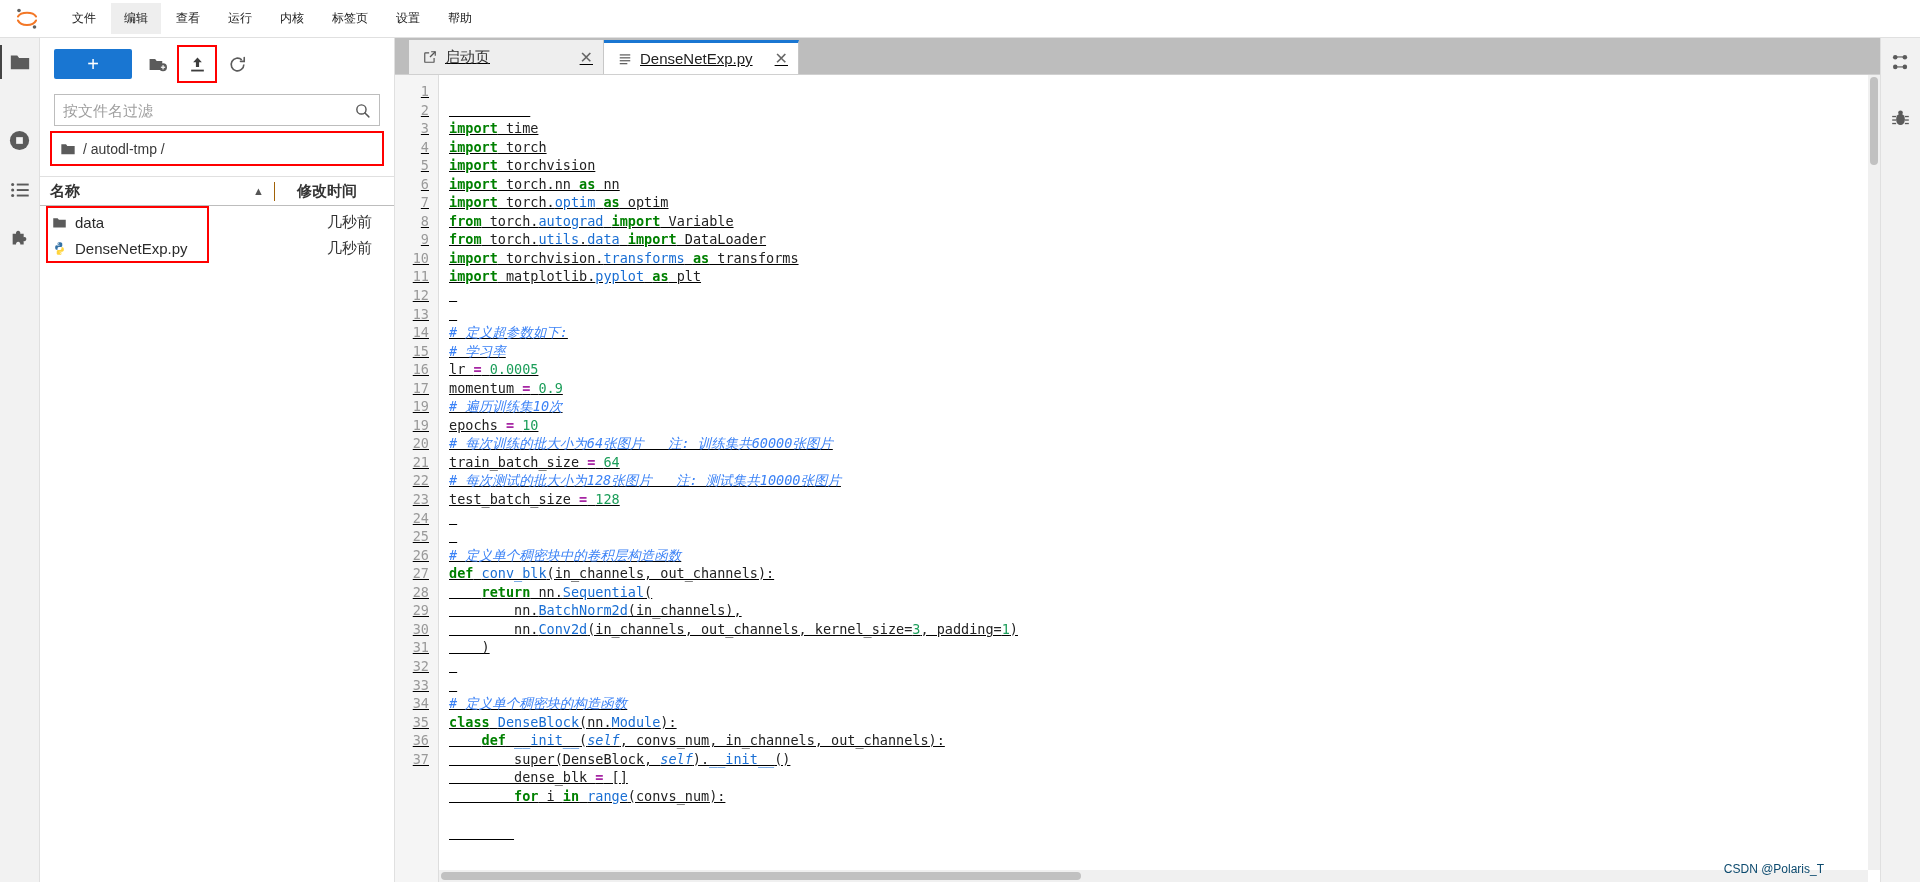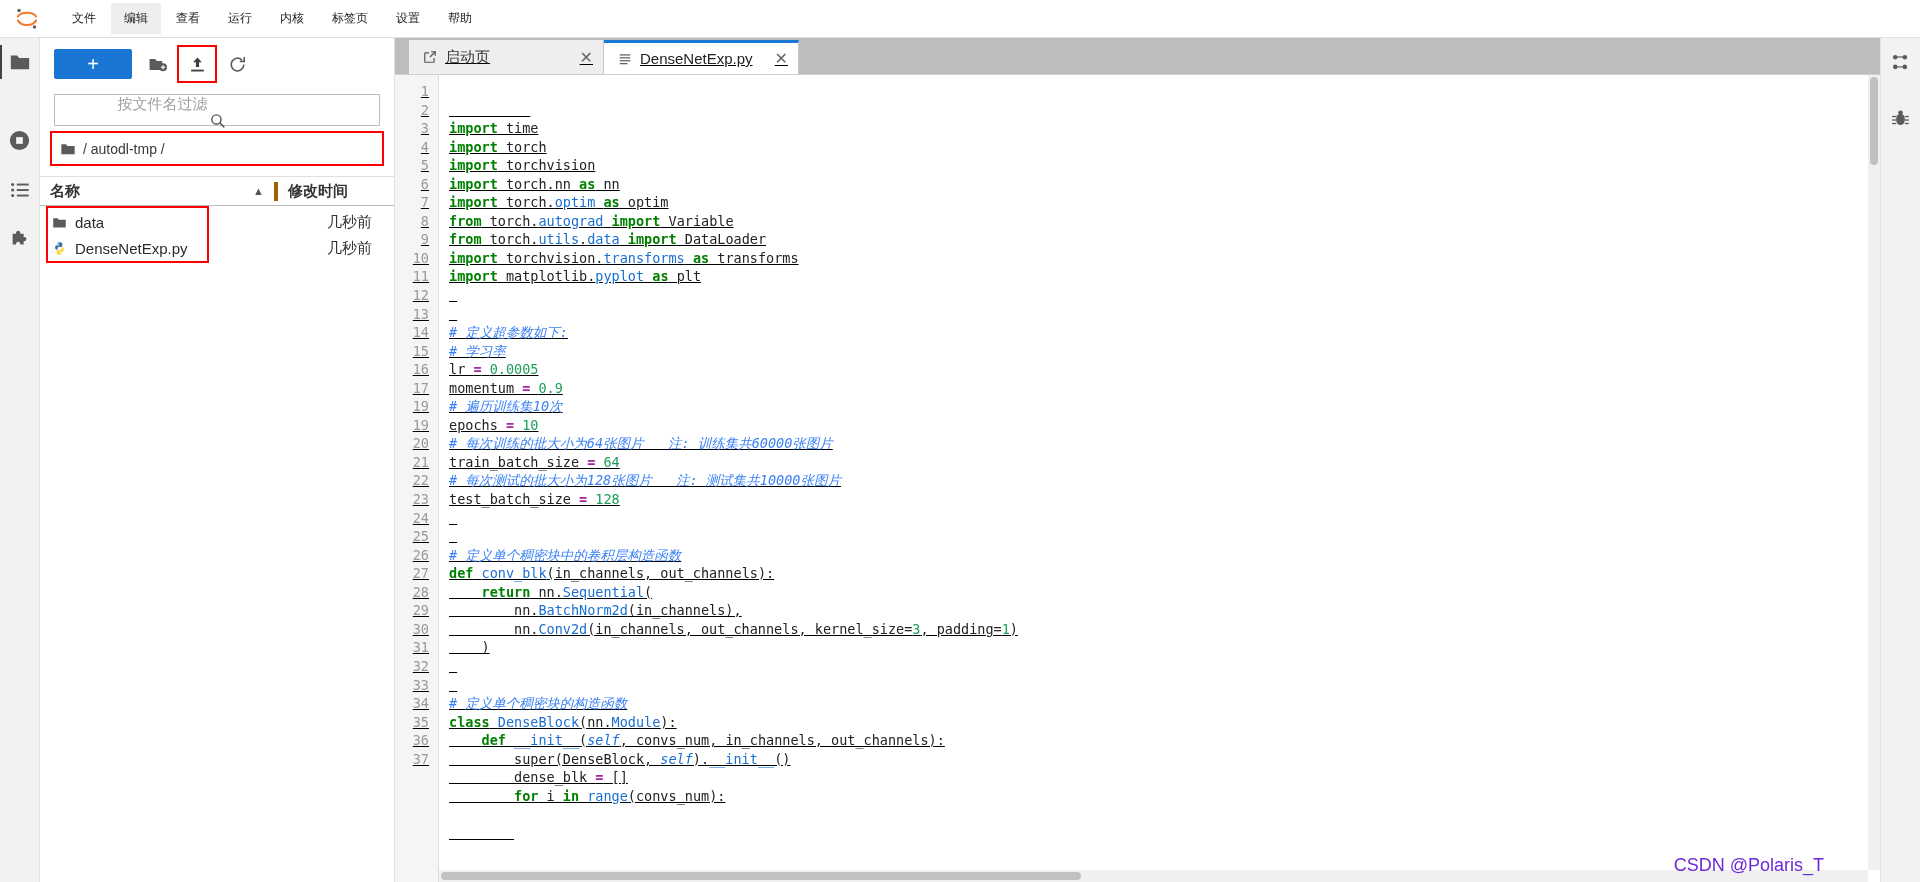--- a/index.html
+++ b/index.html
@@ -61,21 +61,21 @@
   }
   .tbtn {
     width: 30px; height: 28px; display: flex; align-items: center; justify-content: center;
     color: #5b5b5b; cursor: pointer; background: transparent; border: none;
   }
   .tbtn.boxed { outline: 2px solid #ff0000; outline-offset: 3px; }
 
   .fb-filter {
     margin: 4px 14px 0 14px; height: 32px;
     border: 1px solid #bdbdbd; background: #fff;
-    display: flex; align-items: center; padding: 0 8px; flex-direction: column;
+    display: flex; align-items: center; padding: 0 8px;
   }
   .fb-filter input {
     flex: 1 1 auto; border: none; outline: none; font-size: 15px; color: #444;
     font-family: "Liberation Sans", sans-serif; background: transparent;
   }
   .fb-filter input::placeholder { color: #9e9e9e; }
 
   .fb-crumbs {
     margin: 9px 14px 0 14px; height: 27px;
     display: flex; align-items: center; gap: 7px;
@@ -85,21 +85,21 @@
   }
 
   .fb-head {
     margin-top: 14px; height: 30px;
     border-top: 1px solid #e0e0e0; border-bottom: 1px solid #bdbdbd;
     display: flex; align-items: center;
     font-size: 15px; font-weight: bold; color: #333;
   }
   .fb-head .col-name { flex: 1 1 auto; padding-left: 10px; display: flex; align-items: center; }
   .fb-head .sort-caret { margin-left: auto; margin-right: 10px; color: #555; font-size: 11px; }
-  .fb-head .col-mod { width: 120px; border-left: 4px solid #a16207; padding-left: 10px; }
+  .fb-head .col-mod { width: 120px; border-left: 1px solid #a16207; padding-left: 22px; }
 
   .fb-list { position: relative; flex: 1 1 auto; padding-top: 3px; }
   .fb-row { height: 26px; display: flex; align-items: center; font-size: 15px; color: #2b2b2b; cursor: pointer; }
   .fb-row .nm { flex: 1 1 auto; display: flex; align-items: center; gap: 8px; padding-left: 12px; }
   .fb-row .md { width: 120px; text-align: right; padding-right: 22px; color: #333; }
   .fb-sel-box {
     position: absolute; left: 6px; right: 185px; top: 0px; height: 57px;
     border: 2px solid #ff0000; pointer-events: none;
   }
 
@@ -138,21 +138,21 @@
   .self { color: #1a6fd4; font-style: italic; }
 
   
   .vscroll { position: absolute; top: 0; right: 0; width: 12px; bottom: 12px; background: #f0f0f0; }
   .vscroll .thumb { position: absolute; top: 2px; left: 2px; width: 8px; height: 88px; background: #c1c1c1; border-radius: 4px; }
   .hscroll { position: absolute; left: 44px; right: 12px; bottom: 0; height: 12px; background: #f0f0f0; }
   .hscroll .thumb { position: absolute; left: 2px; top: 2px; height: 8px; width: 640px; background: #c1c1c1; border-radius: 4px; }
 
   .watermark {
     position: absolute; right: 56px; bottom: 6px;
-    font-size: 18px; color: #6d28d9; user-select: none;
+    font-size: 12px; color: #0c4a6e; user-select: none;
   }
   svg { display: block; }
 </style>
 </head>
 <body>
 
 <div id="app">
 
   <div class="menubar">
     <div class="jp-logo">

